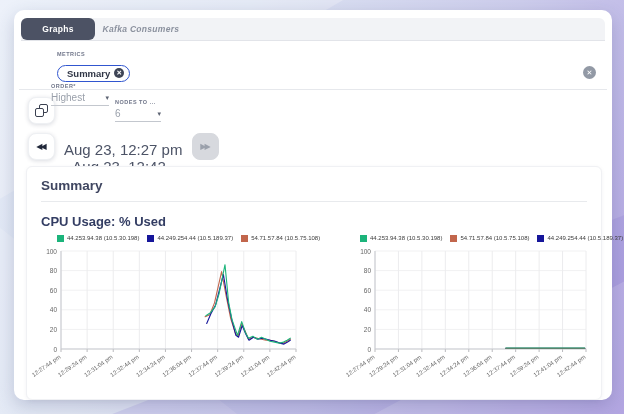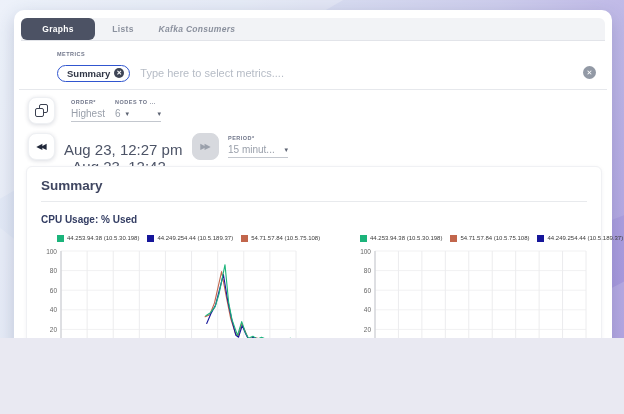--- a/index.html
+++ b/index.html
@@ -1,16 +1,16 @@
 <!DOCTYPE html>
 <html><head>
 <meta charset="utf-8">
 <style>
   html,body{margin:0;padding:0;background:#e9e9f2;font-family:"Liberation Sans",sans-serif;}
-  .stage{position:relative;width:624px;height:338px;overflow:hidden;
+  .stage{position:relative;width:624px;height:414px;overflow:hidden;
     background:linear-gradient(118deg,#e7edf8 0%,#dde4f3 30%,#cdcdec 62%,#ae9fe1 100%);}
   .bg-shape{position:absolute;pointer-events:none;}
   .s1{left:0;top:0;width:624px;height:414px;background:rgba(255,255,255,.25);
       clip-path:polygon(0 0,55% 0,0 48%);}
   .s2{left:0;top:0;width:624px;height:414px;background:rgba(255,255,255,.20);
       clip-path:polygon(0 100%,38% 100%,0 55%);}
   .s3{left:0;top:0;width:624px;height:414px;background:rgba(122,104,203,.16);
       clip-path:polygon(18% 100%,100% 52%,100% 100%);}
   .s4{left:0;top:0;width:624px;height:414px;background:rgba(255,255,255,.16);
       clip-path:polygon(60% 100%,100% 68%,100% 100%);}
@@ -48,36 +48,36 @@
   .copy-btn{left:14px;top:87px;}
   .copy-ic{position:relative;width:13px;height:13px;display:block;}
   .sq{position:absolute;width:9px;height:9px;border:1.4px solid #3a4050;border-radius:2px;box-sizing:border-box;}
   .sq.back{right:0;top:0;}
   .sq.front{left:0;bottom:0;background:#fff;}
 
   .field{position:absolute;}
   .f-select{display:flex;align-items:center;justify-content:space-between;margin-top:3px;
     border-bottom:1px solid #c3c7ce;padding-bottom:2px;font-size:10px;color:#9aa0ab;cursor:pointer;}
   .arr{font-size:7px;color:#5c6372;}
-  .f-order{left:37px;top:89px;width:58px;margin-left:20px;}
+  .f-order{left:37px;top:73px;width:58px;}
   .f-nodes{left:101px;top:89px;width:46px;}
   .f-period{left:214px;top:125px;width:60px;}
   .f-ending{left:280px;top:125px;width:46px;}
 
   .rw-btn{left:14px;top:123px;}
   .rw-ic{font-size:8px;color:#21283a;letter-spacing:-2px;margin-left:-2px;}
   .fw-btn{left:178px;top:123px;background:#d7d9de;border-color:#d7d9de;box-shadow:none;cursor:default;}
   .fw-ic{font-size:8px;color:#9aa0ab;letter-spacing:-2px;margin-left:-2px;}
   .date-range{position:absolute;left:50px;top:131px;width:126px;font-size:15px;color:#4c5366;}
 
   .summary-panel{position:absolute;left:12px;top:156px;width:574px;height:232px;background:#fff;
     border:1px solid #f0f1f4;border-radius:6px;box-shadow:0 1px 4px rgba(30,40,70,.05);}
   .panel-title{position:absolute;left:14px;top:11px;font-size:13.5px;font-weight:600;color:#3f4660;}
   .panel-divider{position:absolute;left:14px;right:14px;top:34px;height:1px;background:#e8eaed;}
-  .chart-title{position:absolute;top:47px;font-size:10px;font-weight:bold;color:#333d63;}
+  .chart-title{position:absolute;top:47px;font-size:13px;font-weight:bold;color:#333d63;}
   .ct-cpu{left:14px;}
   .ct-disk{left:326px;}
 
   .chart{position:absolute;top:66px;}
   .chart-cpu{left:10px;width:262px;}
   .chart-disk{left:324px;width:238px;}
   .legend{display:flex;align-items:center;gap:8px;height:10px;}
   .chart-cpu .legend{margin-left:20px;}
   .chart-disk .legend{margin-left:9px;}
   .lg-item{display:inline-flex;align-items:center;gap:3px;font-size:6px;color:#3c3c3c;white-space:nowrap;}
@@ -92,32 +92,30 @@
 <div class="stage">
   <div class="bg-shape s1"></div>
   <div class="bg-shape s2"></div>
   <div class="bg-shape s3"></div>
   <div class="bg-shape s4"></div>
 
   <div class="card">
 
     <div class="tabbar">
       <div class="tab tab-graphs active">Graphs</div>
-      <div class="tab tab-lists">Lists</div>
       <div class="tab tab-kafka">Kafka Consumers</div>
     </div>
 
     <div class="tiny-label metrics-label">METRICS</div>
 
     <div class="metrics-row">
       <span class="chip">
         <span>Summary</span>
         <span class="chip-x">✕</span>
       </span>
-      <span class="placeholder">Type here to select metrics....</span>
       <span class="clear">✕</span>
     </div>
 
     <div class="divider"></div>
 
     <button class="sqbtn copy-btn">
       <span class="copy-ic">
           <i class="sq back"></i>
           <i class="sq front"></i>
         </span>
@@ -142,27 +140,20 @@
     <button class="sqbtn rw-btn">
       <span class="rw-ic">◀◀</span>
     </button>
 
     <div class="date-range">Aug 23, 12:27 pm - Aug 23, 12:42 pm</div>
 
     <button class="sqbtn fw-btn">
       <span class="fw-ic">▶▶</span>
     </button>
 
-    <div class="field f-period">
-      <div class="tiny-label">PERIOD*</div>
-      <div class="f-select">
-        <span>15 minut...</span>
-        <span class="arr">▾</span>
-      </div>
-    </div>
 
 
     <div class="summary-panel">
       <div class="panel-title">Summary</div>
       <div class="panel-divider"></div>
 
       <div class="chart-title ct-cpu">CPU Usage: % Used</div>
 
       <div class="chart chart-cpu">
         <div class="legend">

